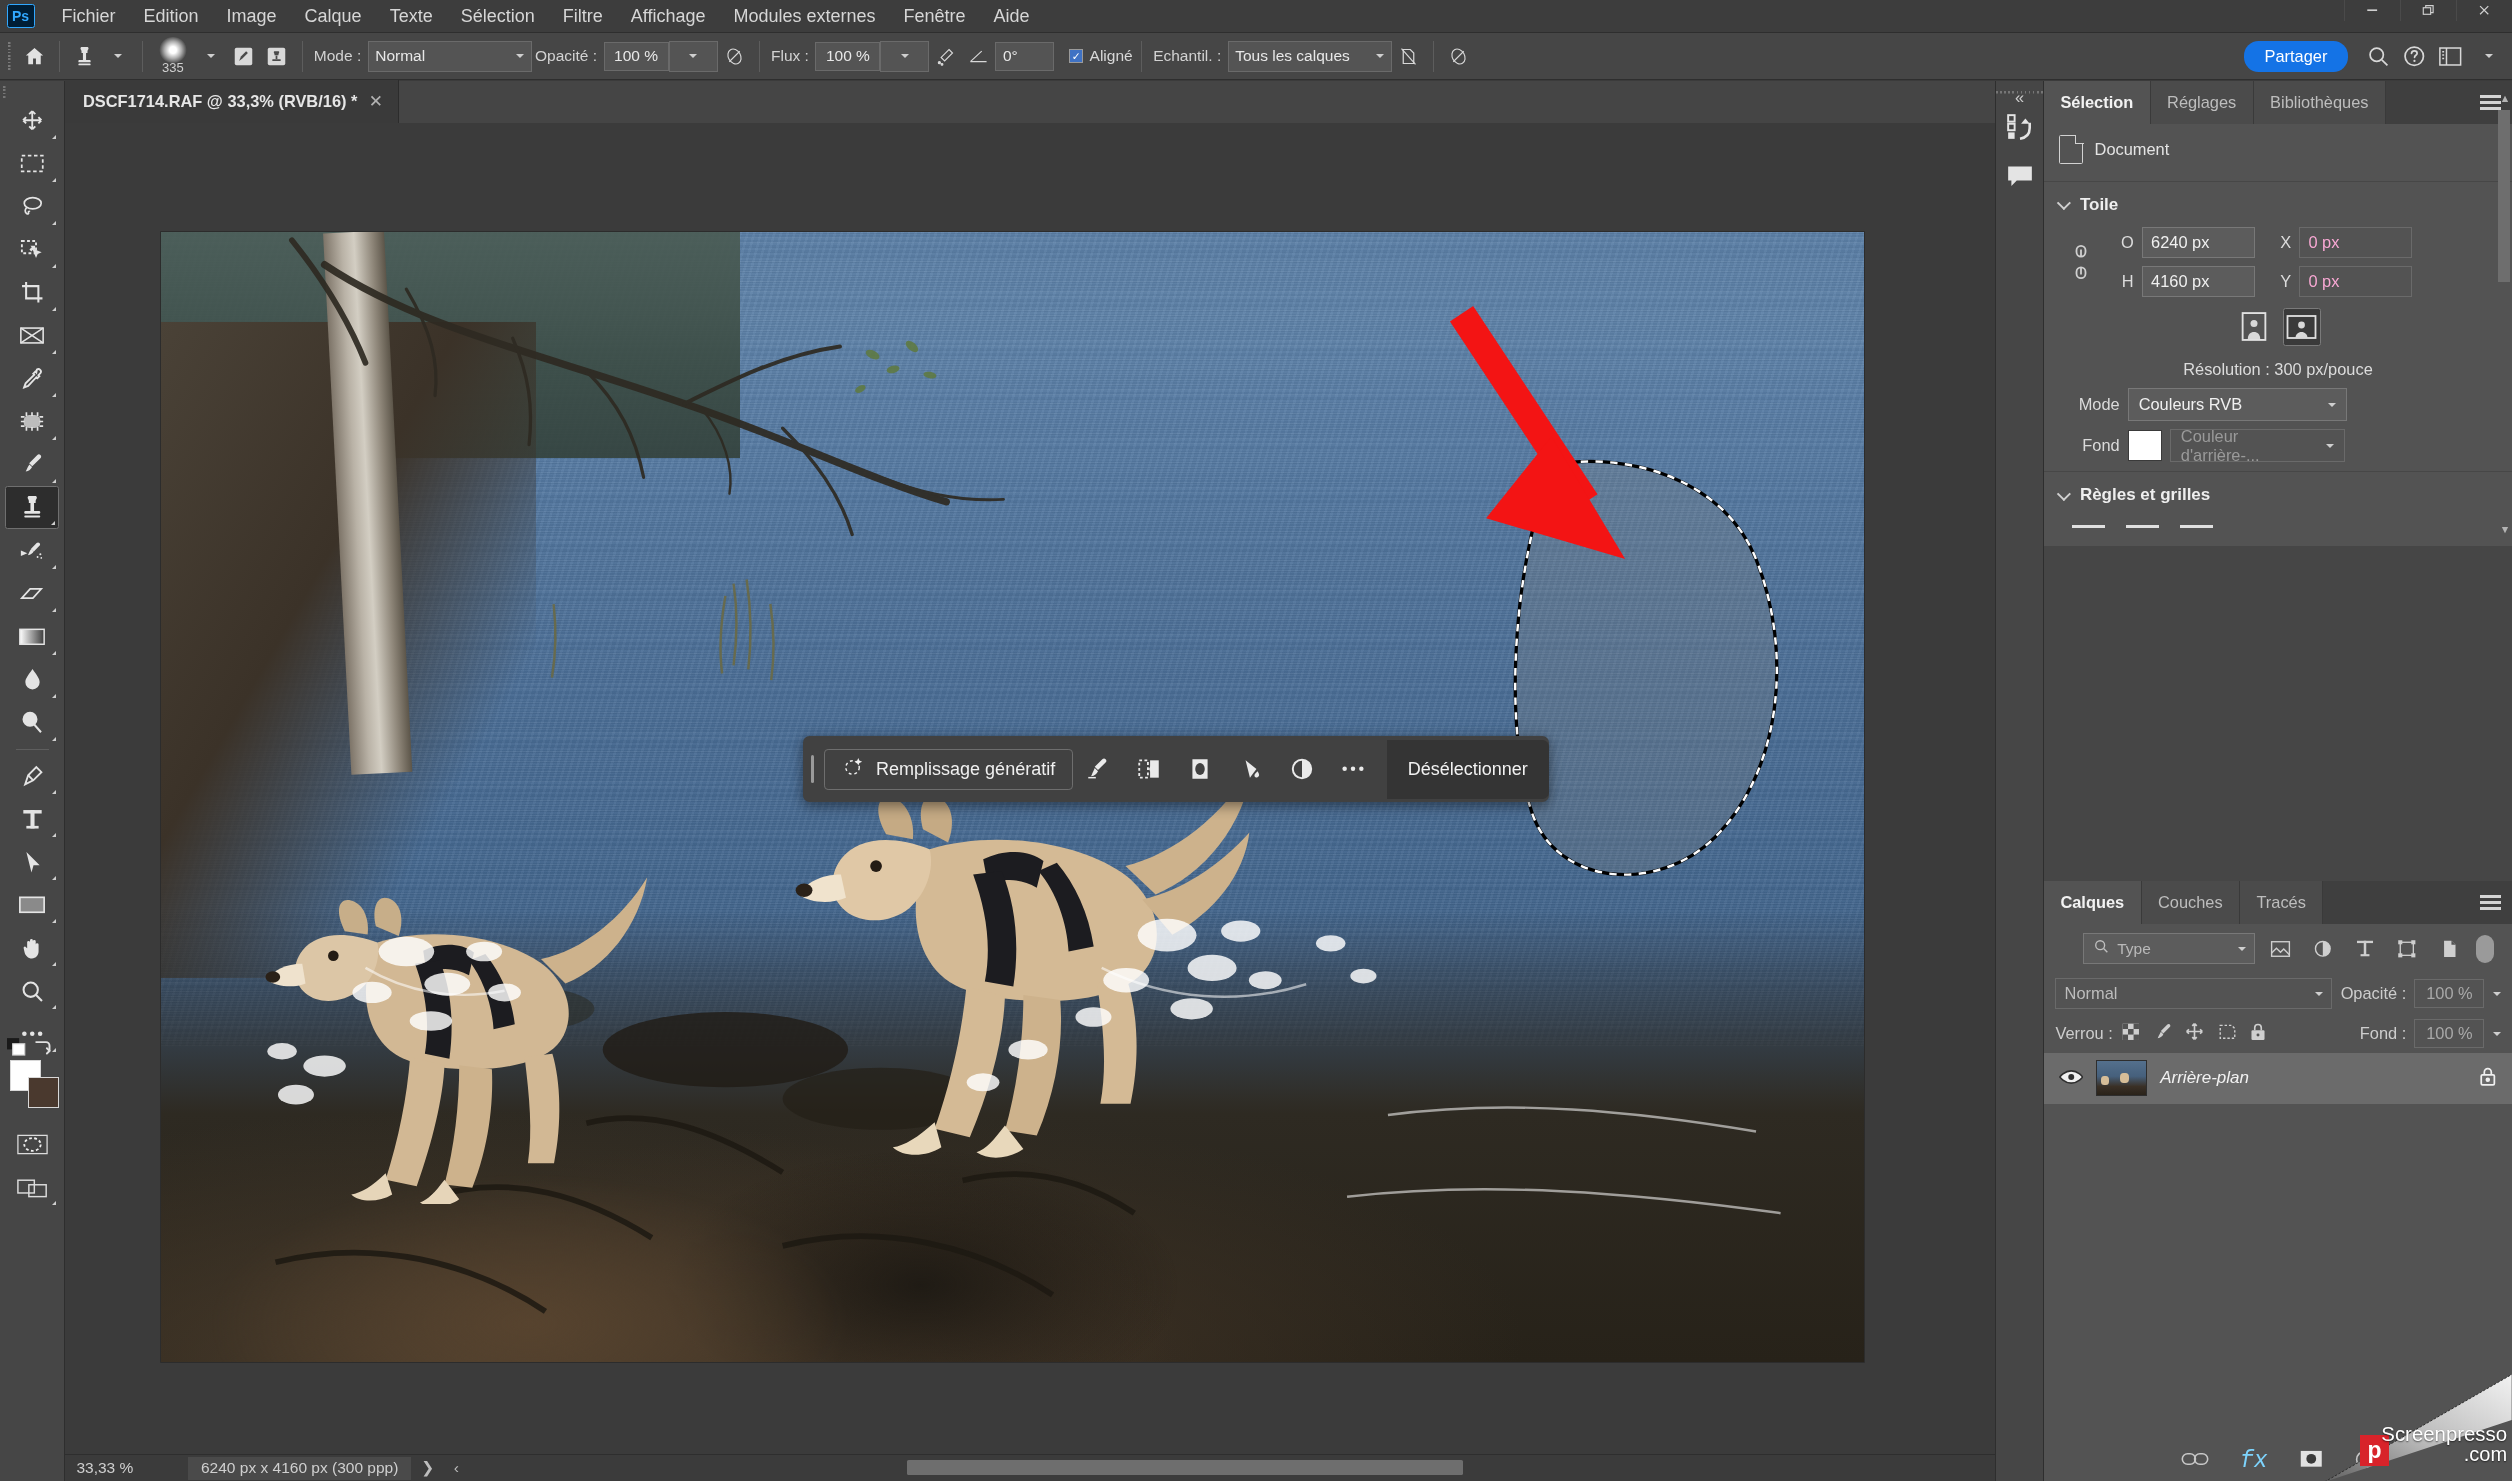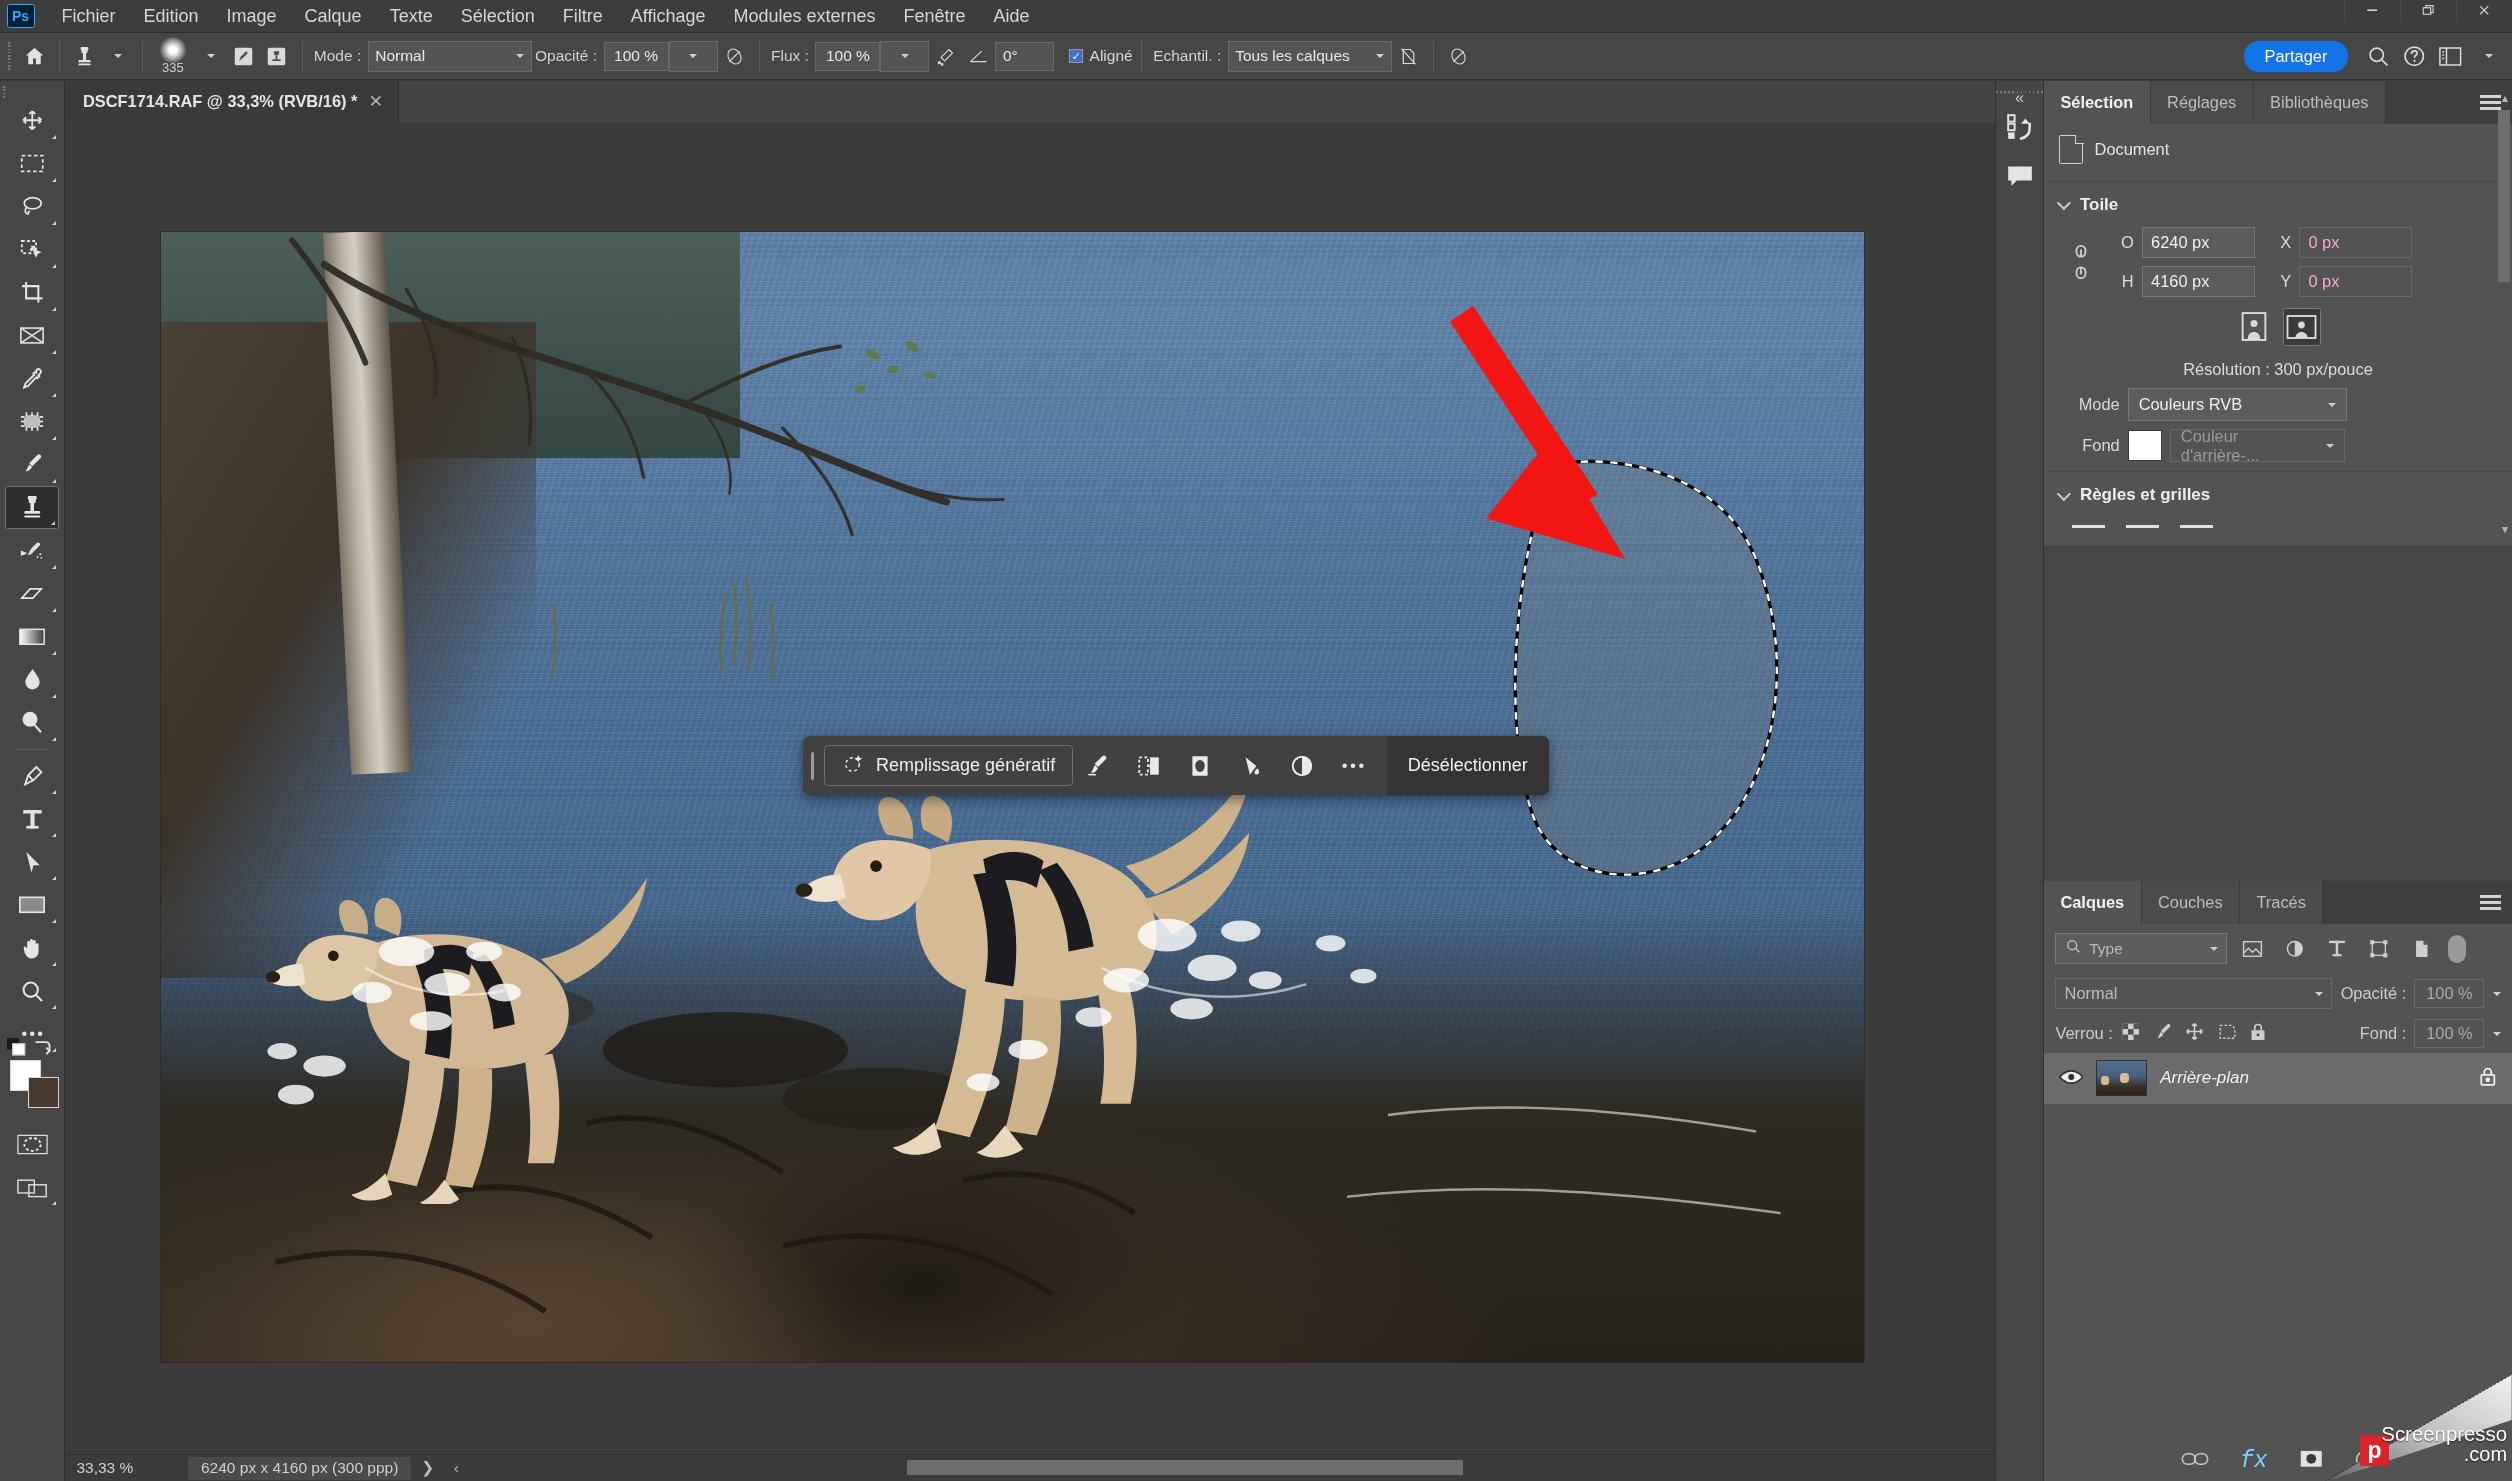--- a/index.html
+++ b/index.html
@@ -108,21 +108,21 @@
     background:linear-gradient(120deg,#4a4237 0%,#3b3228 40%,rgba(59,50,40,0) 75%);}
   .wet-sand{position:absolute;left:44%;bottom:0;width:56%;height:26%;
     background:linear-gradient(to bottom,rgba(90,78,62,0) 0%,rgba(96,80,60,.55) 45%,rgba(62,52,40,.85) 100%);}
   .tree-trunk{position:absolute;left:9.5%;top:0;width:3.6%;height:48%;
     background:linear-gradient(to right,#7d7468 0%,#b9b2a6 30%,#d3cec3 50%,#8d8578 80%,#5c5549 100%);
     transform:rotate(-3deg);transform-origin:top center;}
   .dog{position:absolute;}
   .arrow-svg{position:absolute;left:0;top:0;width:100%;height:100%;pointer-events:none;}
 
   
-  .ctb{position:absolute;left:738px;top:613px;height:59px;background:#414141;border-radius:6.5px;
+  .ctb{position:absolute;left:738px;top:613px;height:66px;background:#414141;border-radius:6.5px;
        display:flex;align-items:center;box-shadow:0 3.3px 13px rgba(0,0,0,.45);}
   .ctb-grip{width:3.3px;height:28px;background:#9a9a9a;border-radius:1.6px;margin:0 9.8px 0 8.2px;}
   .genfill{display:flex;align-items:center;gap:11.4px;height:41px;padding:0 16.4px;
            border:0.8px solid #6e6e6e;border-radius:4.1px;font-size:18px;color:#f0f0f0;}
   .ctb-icon{width:46px;height:46px;display:flex;align-items:center;justify-content:center;
             color:#eaeaea;margin:0 2.5px;border-radius:3.3px;}
   .ctb-deselect{height:59px;display:flex;align-items:center;padding:0 21px;background:#343434;
                 border-radius:0 6.5px 6.5px 0;font-size:18px;color:#f2f2f2;margin-left:8.2px;}
 
   
@@ -206,21 +206,21 @@
   .rulebar{width:33px;height:3.3px;background:#e0e0e0;}
   .pdivider{height:0.8px;background:#474747;margin:4.9px 0;}
   .pscroll{position:absolute;right:2.5px;top:8.2px;bottom:8.2px;width:11.4px;}
   .pscroll .pthumb{position:absolute;top:21px;left:0;width:11.4px;height:172px;background:#6e6e6e;}
   .pscroll .pa{position:absolute;left:1.6px;color:#b4b4b4;font-size:10.6px;}
 
   
   .layers{background:#535353;position:absolute;left:0;right:0;top:800px;bottom:0;}
   .lfilter{display:flex;align-items:center;gap:8.2px;padding:8.2px 11.4px;}
   .lsearch{flex:0 0 172px;background:#5c5c5c;border:0.8px solid #787878;height:31px;display:flex;align-items:center;
-           padding:0 8.2px;gap:8.2px;font-size:15.5px;color:#b9b9b9;}
+           padding:0 8.2px;gap:8.2px;font-size:15.5px;color:#b9b9b9;margin-left:28px;}
   .licon{width:34px;height:33px;display:flex;align-items:center;justify-content:center;color:#cfcfcf;}
   .ltoggle{width:21px;height:33px;display:flex;align-items:center;justify-content:center;}
   .ltoggle i{display:block;width:18px;height:28px;border-radius:9px;background:#9a9a9a;}
   .lrow{display:flex;align-items:center;gap:8.2px;padding:4.9px 11.4px;font-size:16.4px;color:#cdcdcd;}
   .lblend{flex:1;background:#535353;border:0.8px solid #6a6a6a;height:31px;display:flex;align-items:center;
           justify-content:space-between;padding:0 8.2px;color:#bdbdbd;}
   .lopac{background:#535353;border:0.8px solid #6a6a6a;height:29px;display:flex;align-items:center;padding:0 8.2px;
          color:#a9a9a9;min-width:70px;justify-content:center;}
   .lock-icons{display:flex;align-items:center;gap:11.4px;}
   .layer-item{display:flex;align-items:center;gap:13px;height:51px;padding:0 14.7px;background:#6b6b6b;}

